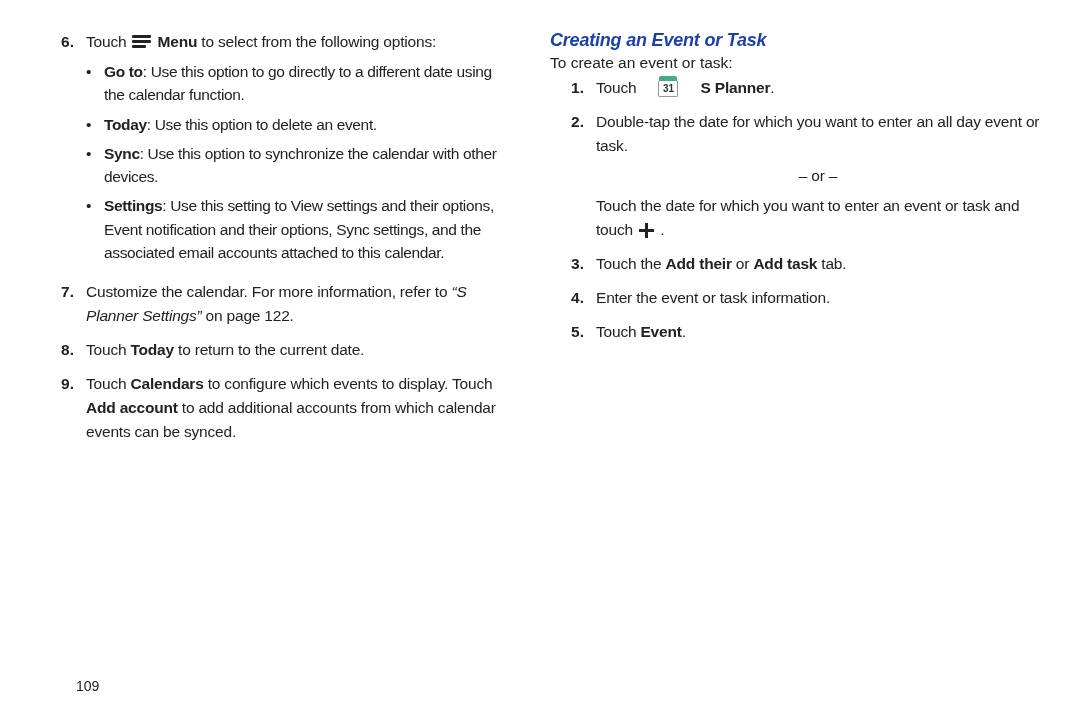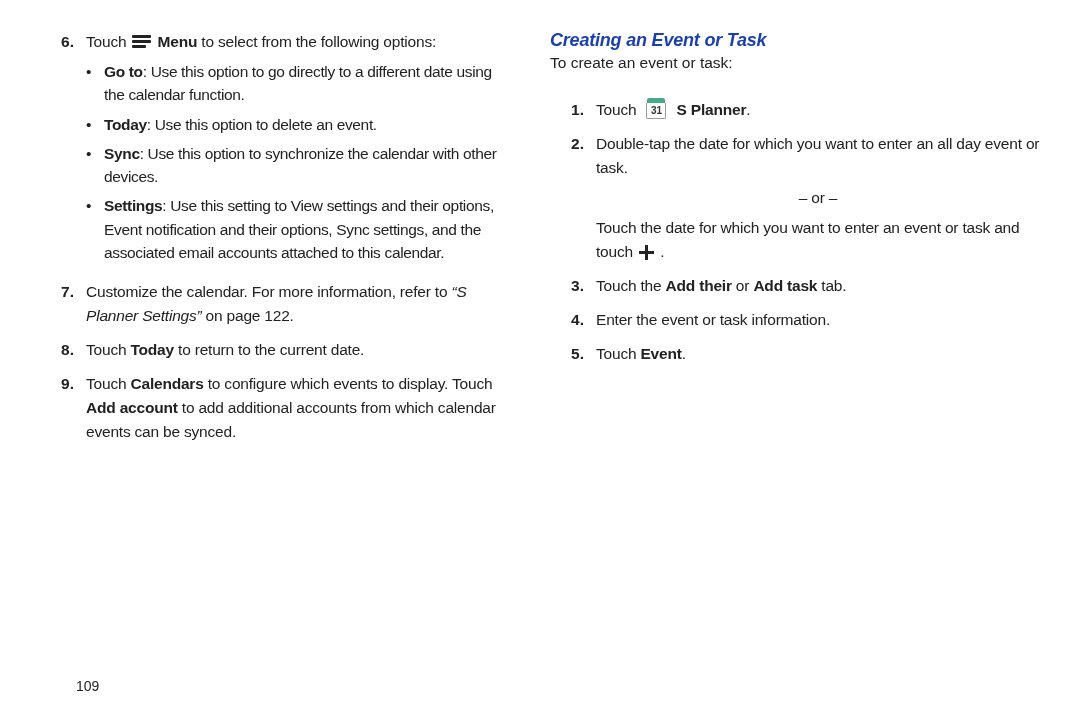--- a/index.html
+++ b/index.html
@@ -69,21 +69,21 @@
   .i { font-style: italic; }
   .heading {
     color: #1a3fb0;
     font-weight: 700;
     font-style: italic;
     font-size: 18px;
     margin-bottom: 0;
     letter-spacing: -0.2px;
   }
   .intro {
-    margin-bottom: 24px;
+    margin-bottom: 2px;
     line-height: 1.5;
   }
   .page-num {
     position: absolute;
     left: 76px;
     bottom: 26px;
     font-size: 14px;
   }
   .icon-menu {
     display: inline-block;
@@ -107,21 +107,21 @@
   .icon-cal {
     display: inline-flex;
     flex-direction: column;
     align-items: center;
     justify-content: flex-start;
     width: 20px;
     height: 22px;
     vertical-align: middle;
     position: relative;
     top: -2px;
-    margin: 0 6px;
+    margin: 0 18px;
   }
   .icon-cal .cal-top {
     width: 18px;
     height: 5px;
     background: #4a8; 
     border-radius: 2px 2px 0 0;
     position: relative;
   }
   .icon-cal .cal-body {
     width: 18px;

